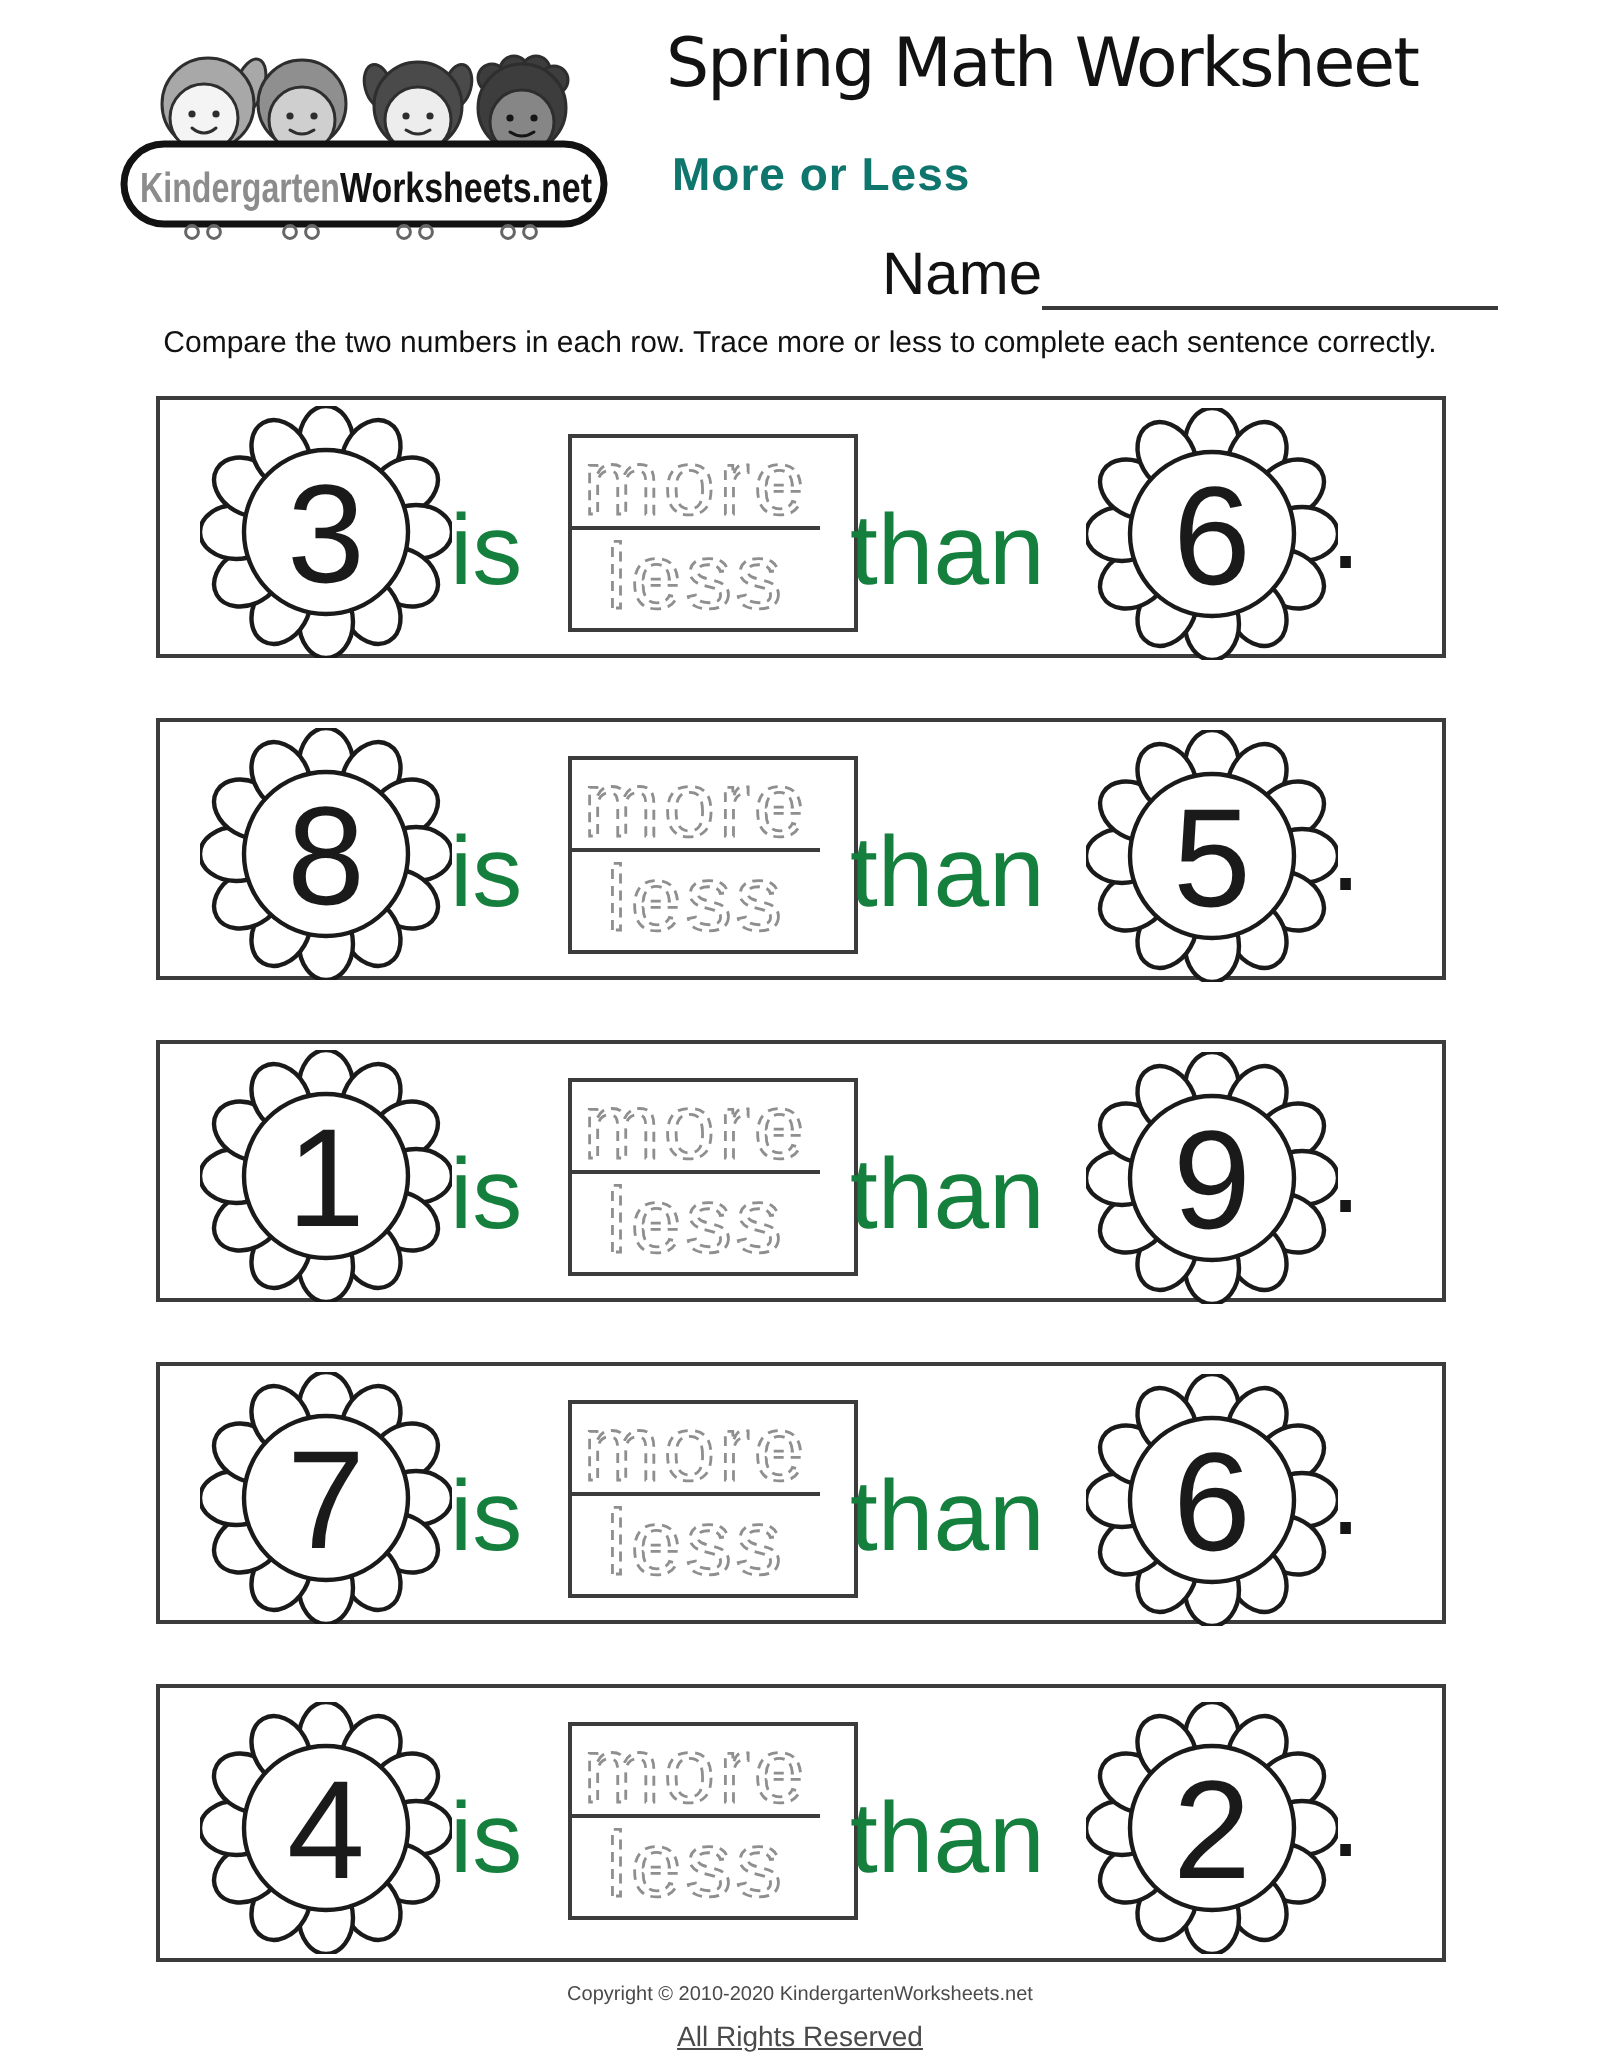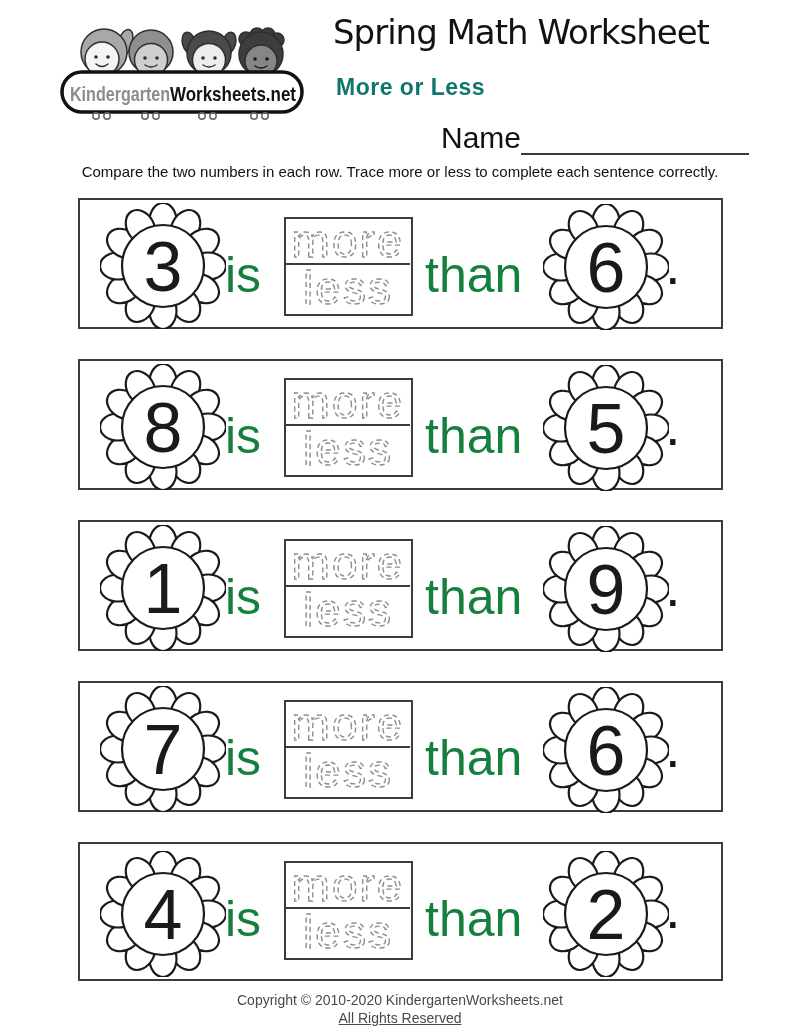--- a/index.html
+++ b/index.html
@@ -43,34 +43,34 @@
   .flower-right { left:463px; top:4px; }
   .row-5 .flower-left, .row-5 .flower-right { top:7px; }
   .flower-num {
     font-family:"Liberation Sans", sans-serif; font-size:70px; font-weight:400;
     fill:#1a1a1a; text-anchor:middle;
   }
   .word { position:absolute; top:46px; font-size:50px; color:#15803d; }
   .word-is   { left:145px; }
   .word-than { left:345px; }
   .trace-box {
-    position:absolute; left:204px; top:17px; width:129px; height:99px;
+    position:absolute; left:204px; top:17px; width:145px; height:99px;
     border:2px solid #3c3c3c; background:#fff;
   }
   .trace-half { width:124px; height:46px; overflow:hidden; }
   .trace-top  { border-bottom:2px solid #3c3c3c; }
   .trace-half svg text {
     font-family:"Liberation Sans", sans-serif; font-size:46px; letter-spacing:2px;
     text-anchor:middle; fill:none; stroke:#8f8f8f; stroke-width:1.4;
     stroke-dasharray:5 3.5;
   }
   .row-period { position:absolute; left:585px; top:32px; font-size:56px; color:#161616; }
   
   .footer-line { position:absolute; left:0; width:100%; text-align:center; color:#4a4a4a; }
-  .footer-copyright { top:992px; font-size:14px; }
+  .footer-copyright { top:992px; font-size:10px; }
   .footer-rights    { top:1010px; font-size:14px;text-decoration:underline; }
 </style>
 </head>
 <body>
 
 <svg width="0" height="0" style="position:absolute" aria-hidden="true">
   <defs>
     <g id="flower-base" fill="#ffffff" stroke="#1a1a1a" stroke-width="2.2">
       <ellipse cx="0" cy="-45" rx="13.5" ry="18"></ellipse>
       <ellipse cx="0" cy="-45" rx="13.5" ry="18" transform="rotate(30)"></ellipse>

